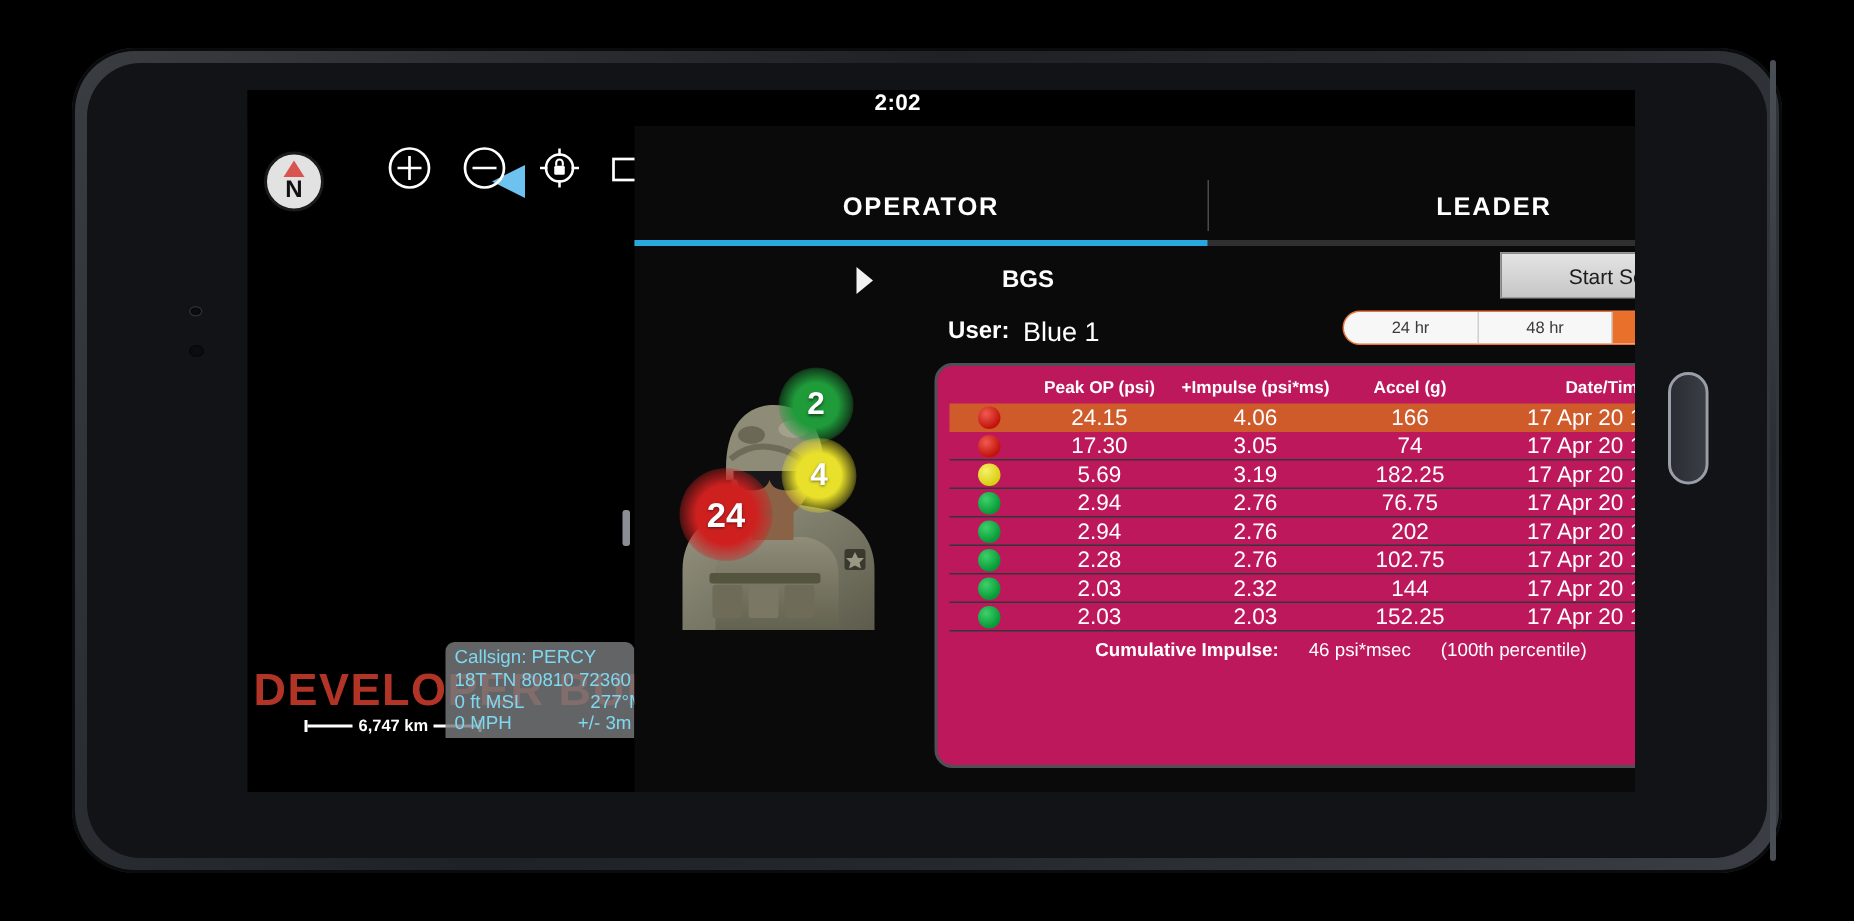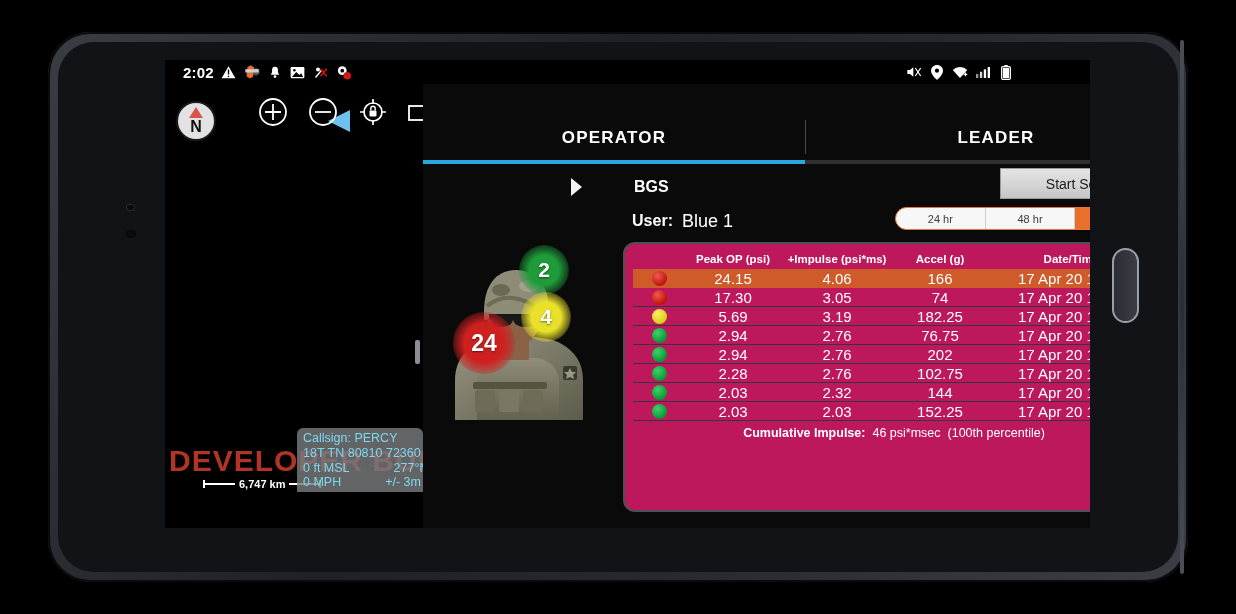--- a/index.html
+++ b/index.html
@@ -46,21 +46,21 @@
   }
   #phone-edge-right {
     position: absolute; left: 1180px; top: 40px; width: 4px; height: 534px;
     background: linear-gradient(180deg,#4a4e55,#2a2d33,#4a4e55); border-radius: 2px;
   }
 
   
   #statusbar {
     position: absolute; left: 0; top: 0; width: 857px; height: 24px;
     background: #000; display: flex; align-items: center;
-    padding: 0 8px 0 18px; gap: 7px;
+    padding: 0 8px 0 18px; gap: 7px; flex-direction: column;
   }
   #status-time { color: #fff; font-size: 15px; font-weight: 700; letter-spacing: .2px; }
   .sb-icon { width: 16px; height: 16px; display:flex; align-items:center; justify-content:center; }
   #status-right { margin-left: auto; display: flex; align-items: center; gap: 7px; }
 
   
   #map {
     position: absolute; left: 0; top: 24px; width: 258px; height: 444px;
     overflow: hidden;
     background:
@@ -140,21 +140,21 @@
 
   #bgs-row {
     position: absolute; left: 0; top: 8px; width: 372px; height: 30px;
     display: flex; align-items: center;
   }
   #bgs-caret {
     width: 0; height: 0; margin-left: 148px;
     border-top: 9px solid transparent; border-bottom: 9px solid transparent;
     border-left: 11px solid #f2f2f2;
   }
-  #bgs-label { color: #fff; font-size: 16px; font-weight: 700; margin-left: 52px; }
+  #bgs-label { color: #fff; font-size: 16px; font-weight: 700; margin-left: 86px; }
 
   #user-row {
     position: absolute; left: 0; top: 44px; width: 372px; height: 26px;
     display: flex; align-items: center; justify-content: flex-end; padding-right: 62px; gap: 9px;
   }
   #user-key { color: #fff; font-size: 16px; font-weight: 700; }
   #user-val { color: #fff; font-size: 18px; }
 
   #start-scan {
     position: absolute; left: 545px; top: 4px; width: 157px; height: 31px;
@@ -215,21 +215,21 @@
     border-bottom: 1px solid #33363a;
   }
   .trow.sel { background: #cf5a2a; border-bottom-color: #cf5a2a; }
   .trow .cell { color: #fff; font-size: 15px; text-align: center; }
   .dot { width: 15px; height: 15px; border-radius: 50%; margin: 0 auto; }
   .dot.red    { background: radial-gradient(circle at 36% 32%, #f05a50, #c0130a 70%); }
   .dot.yellow { background: radial-gradient(circle at 36% 32%, #f7f06a, #d8cf10 70%); }
   .dot.green  { background: radial-gradient(circle at 36% 32%, #3fd06a, #069a36 70%); }
   #cum-row {
     display: flex; align-items: center; justify-content: center;
-    height: 24px; gap: 7px;
+    height: 24px; gap: 20px;
   }
   #cum-label { color: #fff; font-size: 12.5px; font-weight: 700; }
   #cum-value, #cum-pct { color: #fff; font-size: 12.5px; }
   #cum-pct { margin-left: 0; }
 </style>
 </head>
 <body>
 
 <div id="stage">
   <div id="phone-body"></div>

